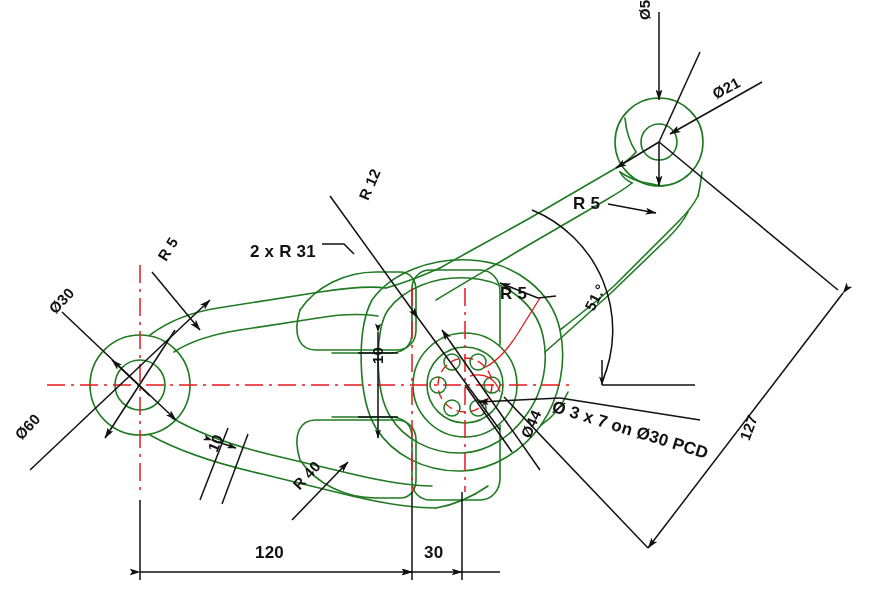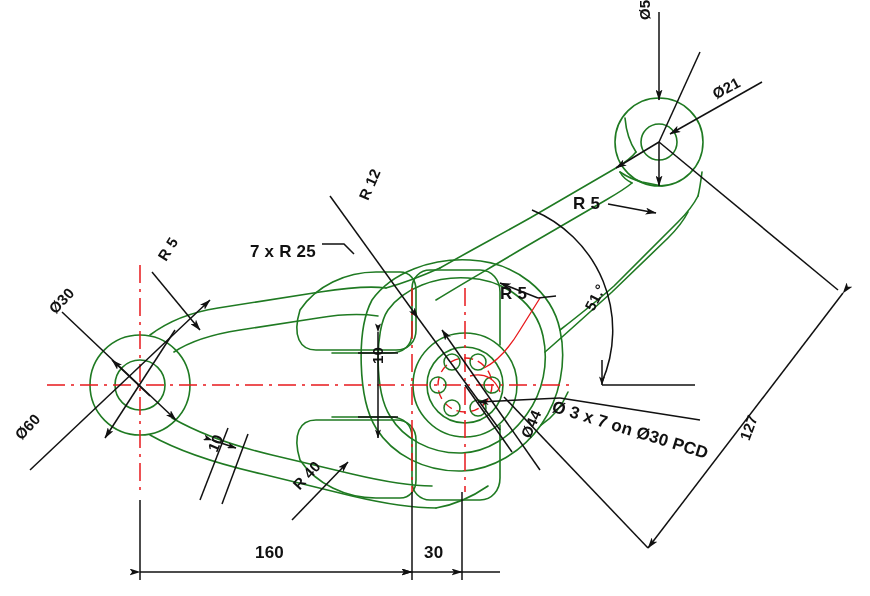--- a/index.html
+++ b/index.html
@@ -203,28 +203,28 @@
       <line x1="462" y1="572" x2="500" y2="572" marker-start="url(#ah)"></line>
     </g>
   </svg>
 
   <div id="labels">
       <div class="lbl sm" style="left: 12px; top: 432px; transform: rotate(-47deg); transform-origin: left top;">Ø60</div>
       <div class="lbl sm" style="left: 46px; top: 306px; transform: rotate(-47deg); transform-origin: left top;">Ø30</div>
       <div class="lbl sm" style="left: 155px; top: 255px; transform: rotate(-58deg); transform-origin: left top;">R 5</div>
       <div class="lbl sm" style="left: 205px; top: 448px; transform: rotate(-67deg); transform-origin: left top;">10</div>
       <div class="lbl sm" style="left: 290px; top: 482px; transform: rotate(-47deg); transform-origin: left top;">R 40</div>
-      <div class="lbl lg" style="left: 250px; top: 243px; transform: rotate(0deg); transform-origin: left top;">7 x R  25</div>
+      <div class="lbl lg" style="left: 250px; top: 243px; transform: rotate(0deg); transform-origin: left top;">2 x R  31</div>
       <div class="lbl sm" style="left: 356px; top: 196px; transform: rotate(-66deg); transform-origin: left top;">R 12</div>
       <div class="lbl sm" style="left: 370px; top: 364px; transform: rotate(-90deg); transform-origin: left top;">10</div>
       <div class="lbl lg" style="left: 500px; top: 285px; transform: rotate(0deg); transform-origin: left top;">R 5</div>
       <div class="lbl sm" style="left: 518px; top: 434px; transform: rotate(-66deg); transform-origin: left top;">Ø44</div>
       <div class="lbl sm" style="left: 582px; top: 306px; transform: rotate(-62deg); transform-origin: left top;">51.°</div>
       <div class="lbl lg" style="left: 555px; top: 398px; transform: rotate(17deg); transform-origin: left top;">Ø 3 x 7 on Ø30 PCD</div>
       <div class="lbl sm" style="left: 737px; top: 437px; transform: rotate(-70deg); transform-origin: left top;">127</div>
       <div class="lbl lg" style="left: 573px; top: 195px; transform: rotate(0deg); transform-origin: left top;">R 5</div>
       <div class="lbl sm" style="left: 637px; top: 20px; transform: rotate(-90deg); transform-origin: left top;">Ø50</div>
       <div class="lbl sm" style="left: 710px; top: 88px; transform: rotate(-28deg); transform-origin: left top;">Ø21</div>
-      <div class="lbl lg" style="left: 255px; top: 544px; transform: rotate(0deg); transform-origin: left top;">160</div>
+      <div class="lbl lg" style="left: 255px; top: 544px; transform: rotate(0deg); transform-origin: left top;">120</div>
       <div class="lbl lg" style="left: 424px; top: 544px; transform: rotate(0deg); transform-origin: left top;">30</div>
     </div>
 
 </div>
 
 </body></html>

